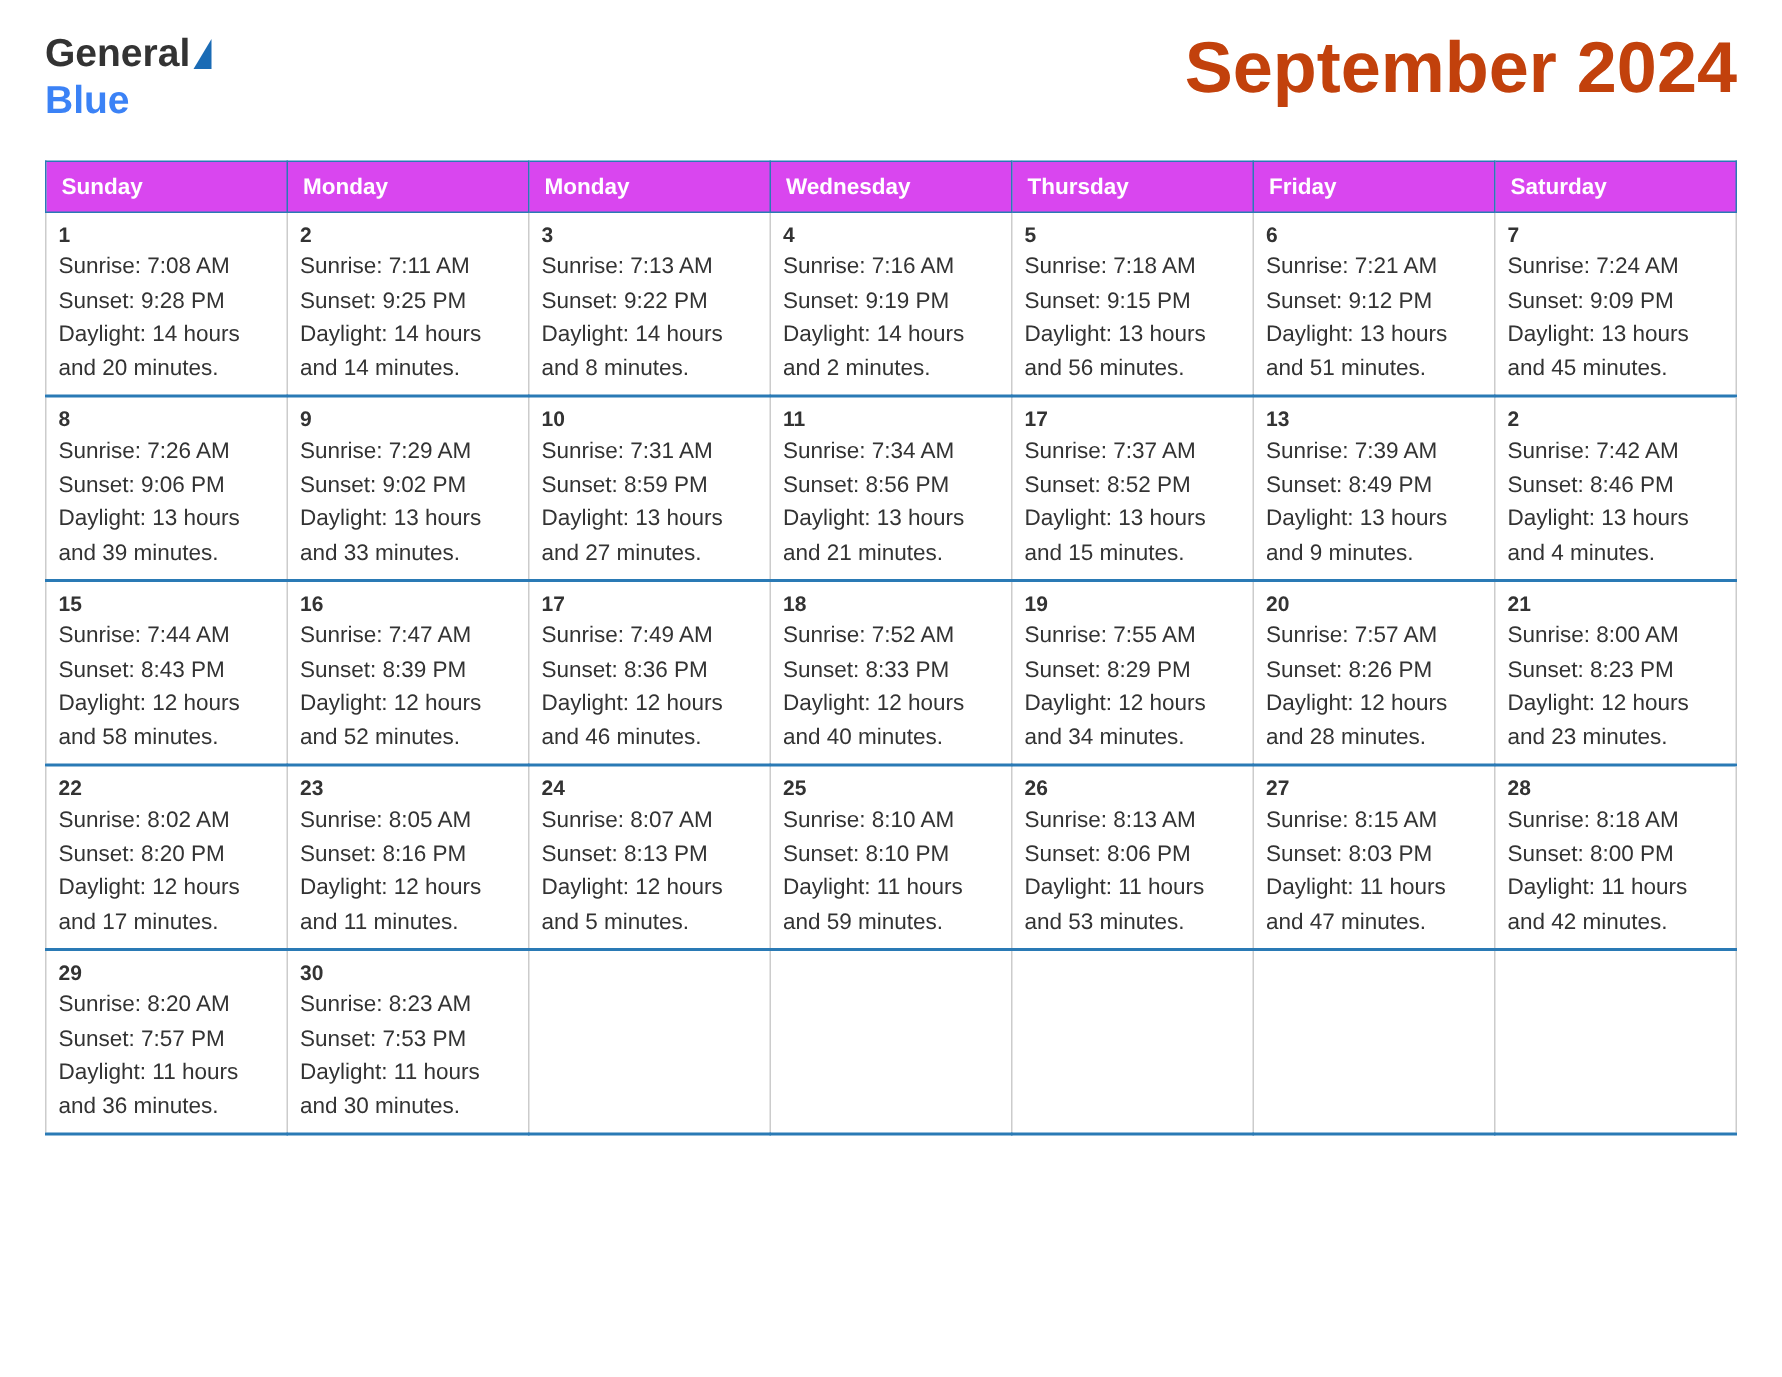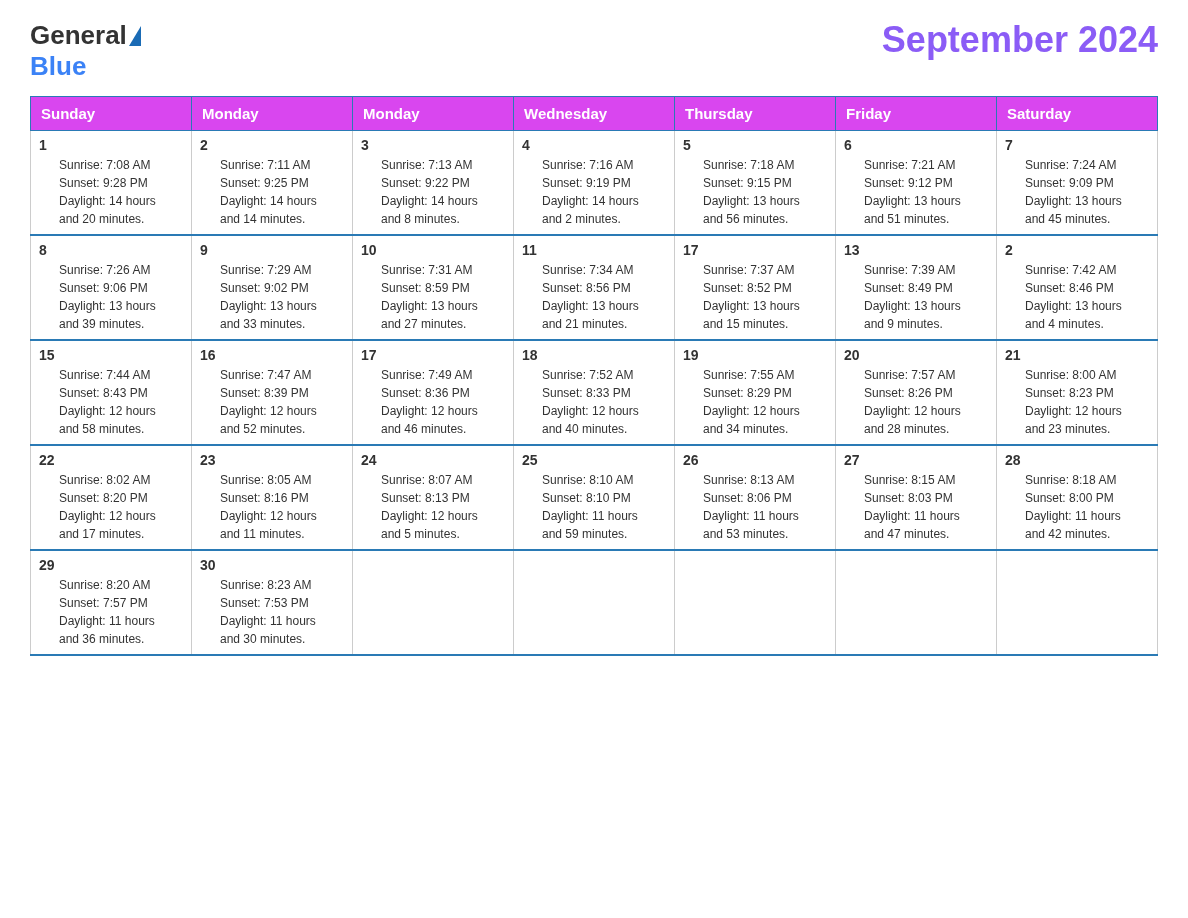--- a/index.html
+++ b/index.html
@@ -7,21 +7,21 @@
       font-family: Arial, sans-serif;
       background: #fff;
       padding: 20px 30px;
       width: 1188px;
       min-height: 918px;
     }
     .header {
       display: flex;
       justify-content: space-between;
       align-items: flex-start;
-      margin-bottom: 14px;
+      margin-bottom: 25px;
     }
     .logo {
       display: flex;
       flex-direction: column;
       align-items: flex-start;
     }
     .logo-text {
       display: flex;
       align-items: center;
       font-size: 26px;
@@ -33,23 +33,23 @@
       width: 0; height: 0;
       border-left: 12px solid transparent;
       border-right: 0px solid transparent;
       border-bottom: 20px solid #1a6bb5;
       margin: 0 2px;
       display: inline-block;
     }
     .logo-blue { color: #3b82f6; font-size: 26px; font-weight: bold; }
     .title-block { text-align: right; }
     .month-title {
-      font-size: 36px;
-      font-weight: bold;
-      color: #8b5cf6;
+      font-size: 48px;
+      font-weight: bold;
+      color: #c2410c;
       line-height: 1.1;
     }
     .location {
       font-size: 20px;
       color: #555;
       margin-top: 4px;
     }
     table {
       width: 100%;
       border-collapse: collapse;
@@ -75,23 +75,22 @@
     tbody tr {
       border-bottom: 2px solid #2a7ab5;
     }
     .day-number {
       font-size: 14px;
       font-weight: bold;
       display: block;
       margin-bottom: 3px;
     }
     .day-info {
-      font-size: 12px;
+      font-size: 15px;
       line-height: 1.5;
-      margin-left: 20px;
     }
     td.empty {
       background: #fff;
     }
   </style>
 </head>
 <body>
 
 <div class="header">
   <div class="logo">

